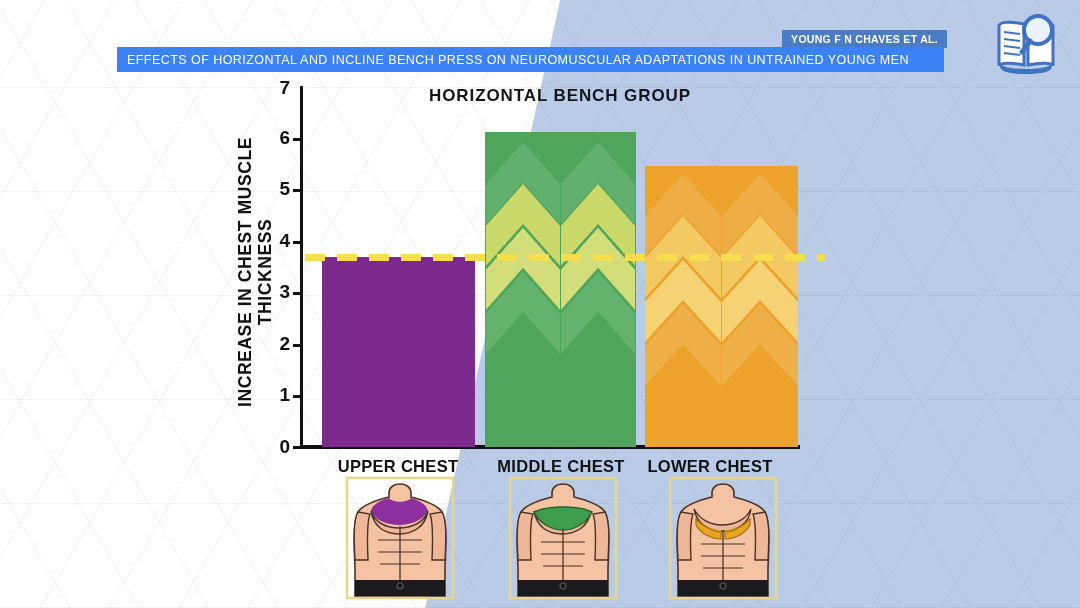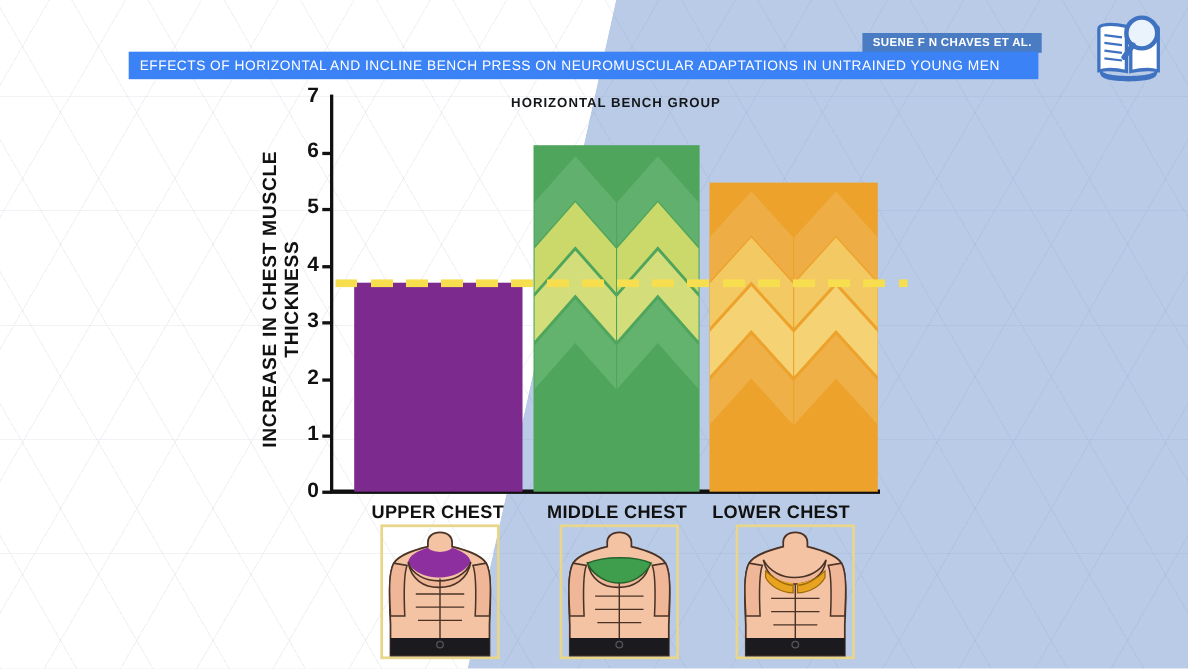--- a/index.html
+++ b/index.html
@@ -78,40 +78,40 @@
     z-index:9;
   }
 
   .xlabel {
     position:absolute; top:454px; height:24px;
     display:flex; align-items:center; justify-content:center;
     font-size:16.5px; font-weight:bold; color:#111; letter-spacing:.3px;
   }
   .title {
     position:absolute; left:400px; top:86px; width:320px;
-    text-align:center; font-size:12px; font-weight:bold;
+    text-align:center; font-size:17px; font-weight:bold;
     color:#14161a; letter-spacing:.9px;
   }
 
   
   .torso { position:absolute; top:476px; width:110px; height:124px; }
   .torso svg { display:block; width:110px; height:124px; }
 </style>
 </head>
 <body>
 
 <div id="bg">
   <div class="bg-white"></div>
   <div class="bg-blue"></div>
   <div class="bg-whitewedge"></div>
   <div class="hexlayer"></div>
 </div>
 
 <div id="header">
-  <div class="byline">SUENE F N CHAVES ET AL.</div>
+  <div class="byline">YOUNG F N CHAVES ET AL.</div>
   <div class="titlebar">EFFECTS OF HORIZONTAL AND INCLINE BENCH PRESS ON NEUROMUSCULAR ADAPTATIONS IN UNTRAINED YOUNG MEN</div>
   <div class="logo">
     <svg viewBox="0 0 72 72">
       <path d="M10 58 C10 64 20 66 36 66 C52 66 62 64 62 58 L62 54 C62 59 50 61 36 61 C22 61 10 59 10 54 Z" fill="#3f72c0"></path>
       <path d="M9 18 C9 14 20 13 34 16 L34 57 C20 54 9 55 9 58 Z" fill="#ffffff" stroke="#3f72c0" stroke-width="3"></path>
       <path d="M63 18 C63 14 52 13 38 16 L38 57 C52 54 63 55 63 58 Z" fill="#ffffff" stroke="#3f72c0" stroke-width="3"></path>
       <line x1="14" y1="24" x2="30" y2="26" stroke="#3f72c0" stroke-width="2"></line>
       <line x1="14" y1="31" x2="30" y2="33" stroke="#3f72c0" stroke-width="2"></line>
       <line x1="14" y1="38" x2="30" y2="40" stroke="#3f72c0" stroke-width="2"></line>
       <line x1="14" y1="45" x2="30" y2="47" stroke="#3f72c0" stroke-width="2"></line>

